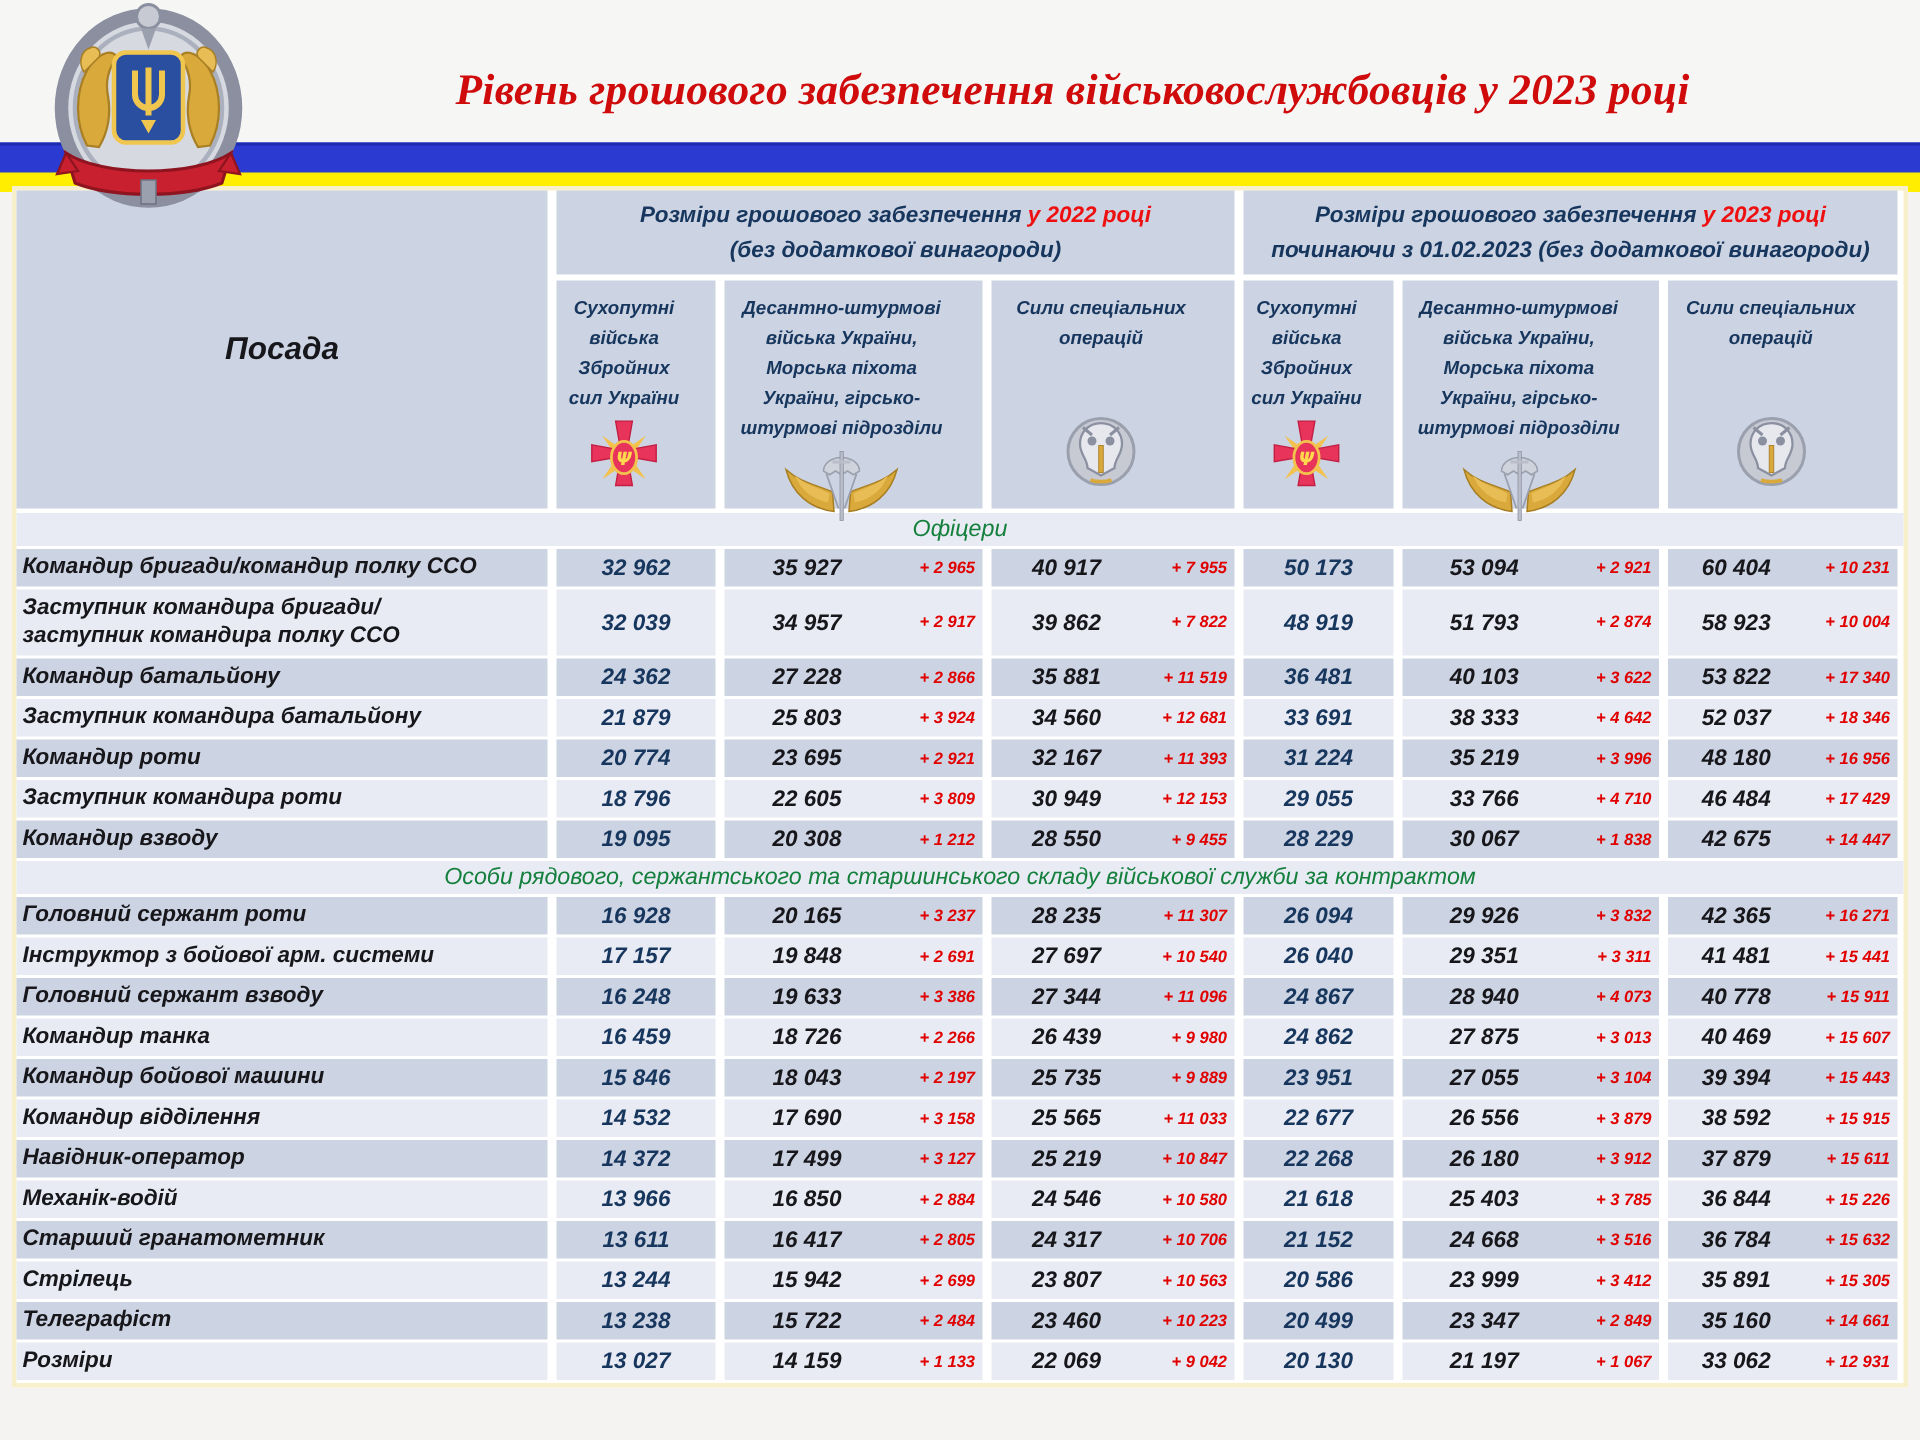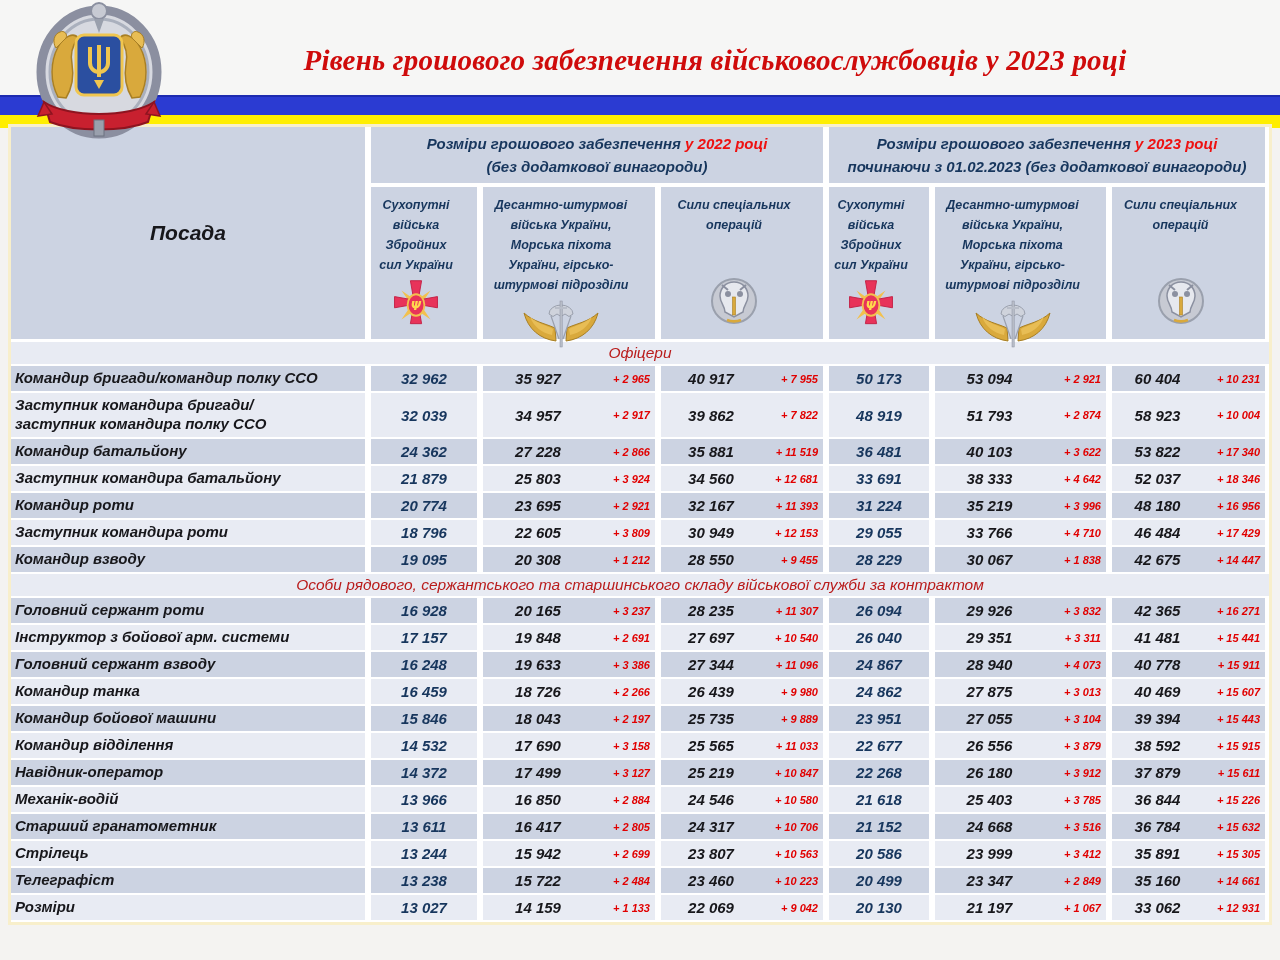--- a/index.html
+++ b/index.html
@@ -39,21 +39,21 @@
   .g22{grid-column:2/5;grid-row:1;}
   .g23{grid-column:5/8;grid-row:1;}
   .red-year{color:#ee1010;}
   .branch{
     grid-row:2;display:flex;flex-direction:column;align-items:center;justify-content:space-between;
     font-size:12.5px;line-height:1.6;text-align:center;padding:8px 20px 6px 4px;box-sizing:border-box;
   }
   .branch .icon{flex:0 0 auto;margin-top:2px;}
   
   .section-row{
-    background:#e8ebf3;color:#b91c1c;font-style:italic;font-size:15.5px;
+    background:#e8ebf3;color:#15803d;font-style:italic;font-size:15.5px;
     text-align:center;height:22px;line-height:22px;margin-bottom:2px;
   }
   .row{margin-bottom:2px;}
   .row .cell{height:25px;display:flex;align-items:center;}
   .row.tall .cell{height:44px;}
   .row.dark .cell{background:#ccd3e2;}
   .row.light .cell{background:#e8ebf3;}
   .posada{
     padding-left:4px;font-weight:bold;font-style:italic;font-size:15px;color:#17171b;
     white-space:pre-line;line-height:1.25;

